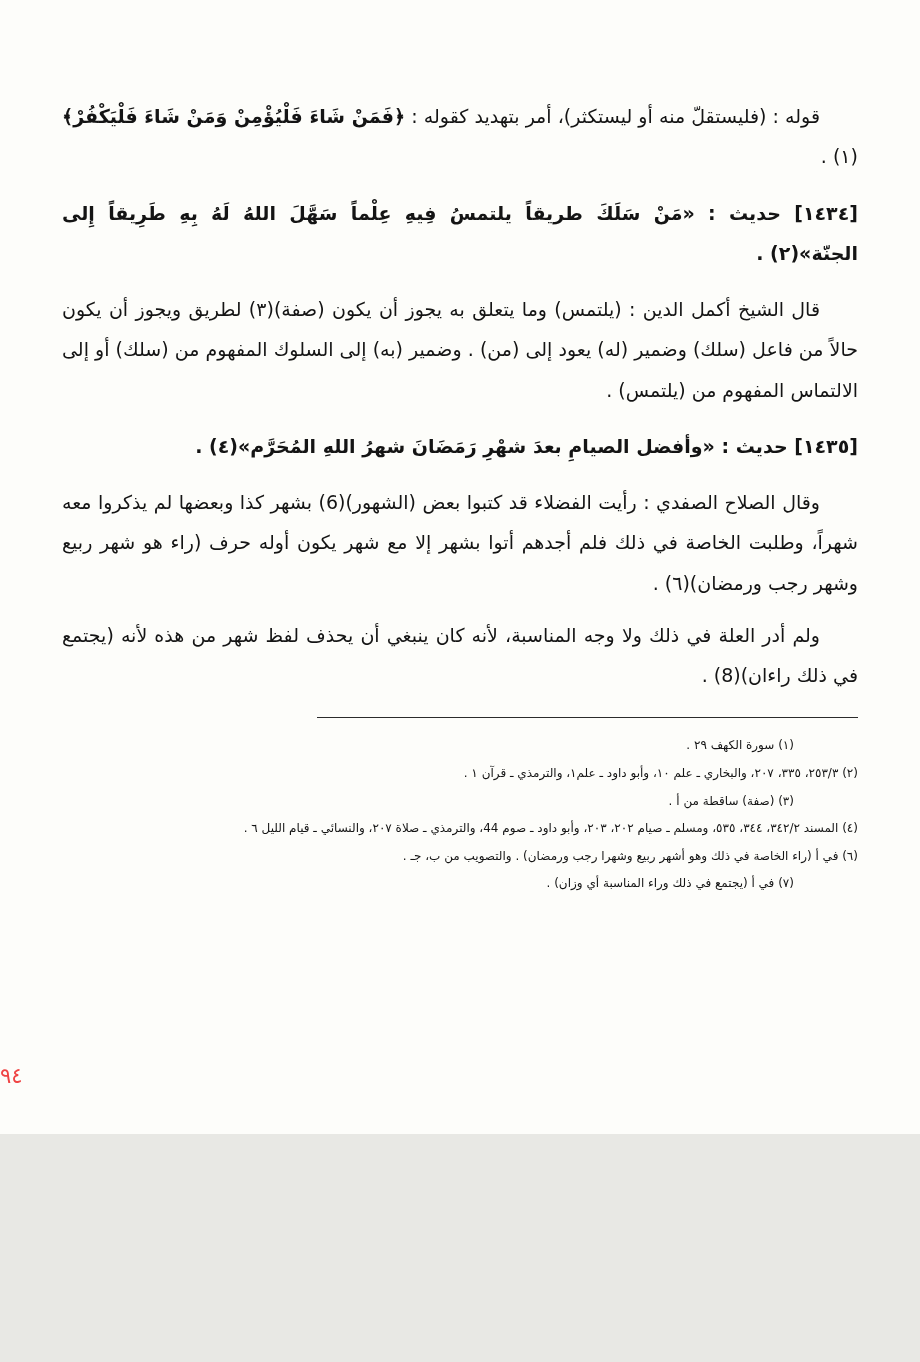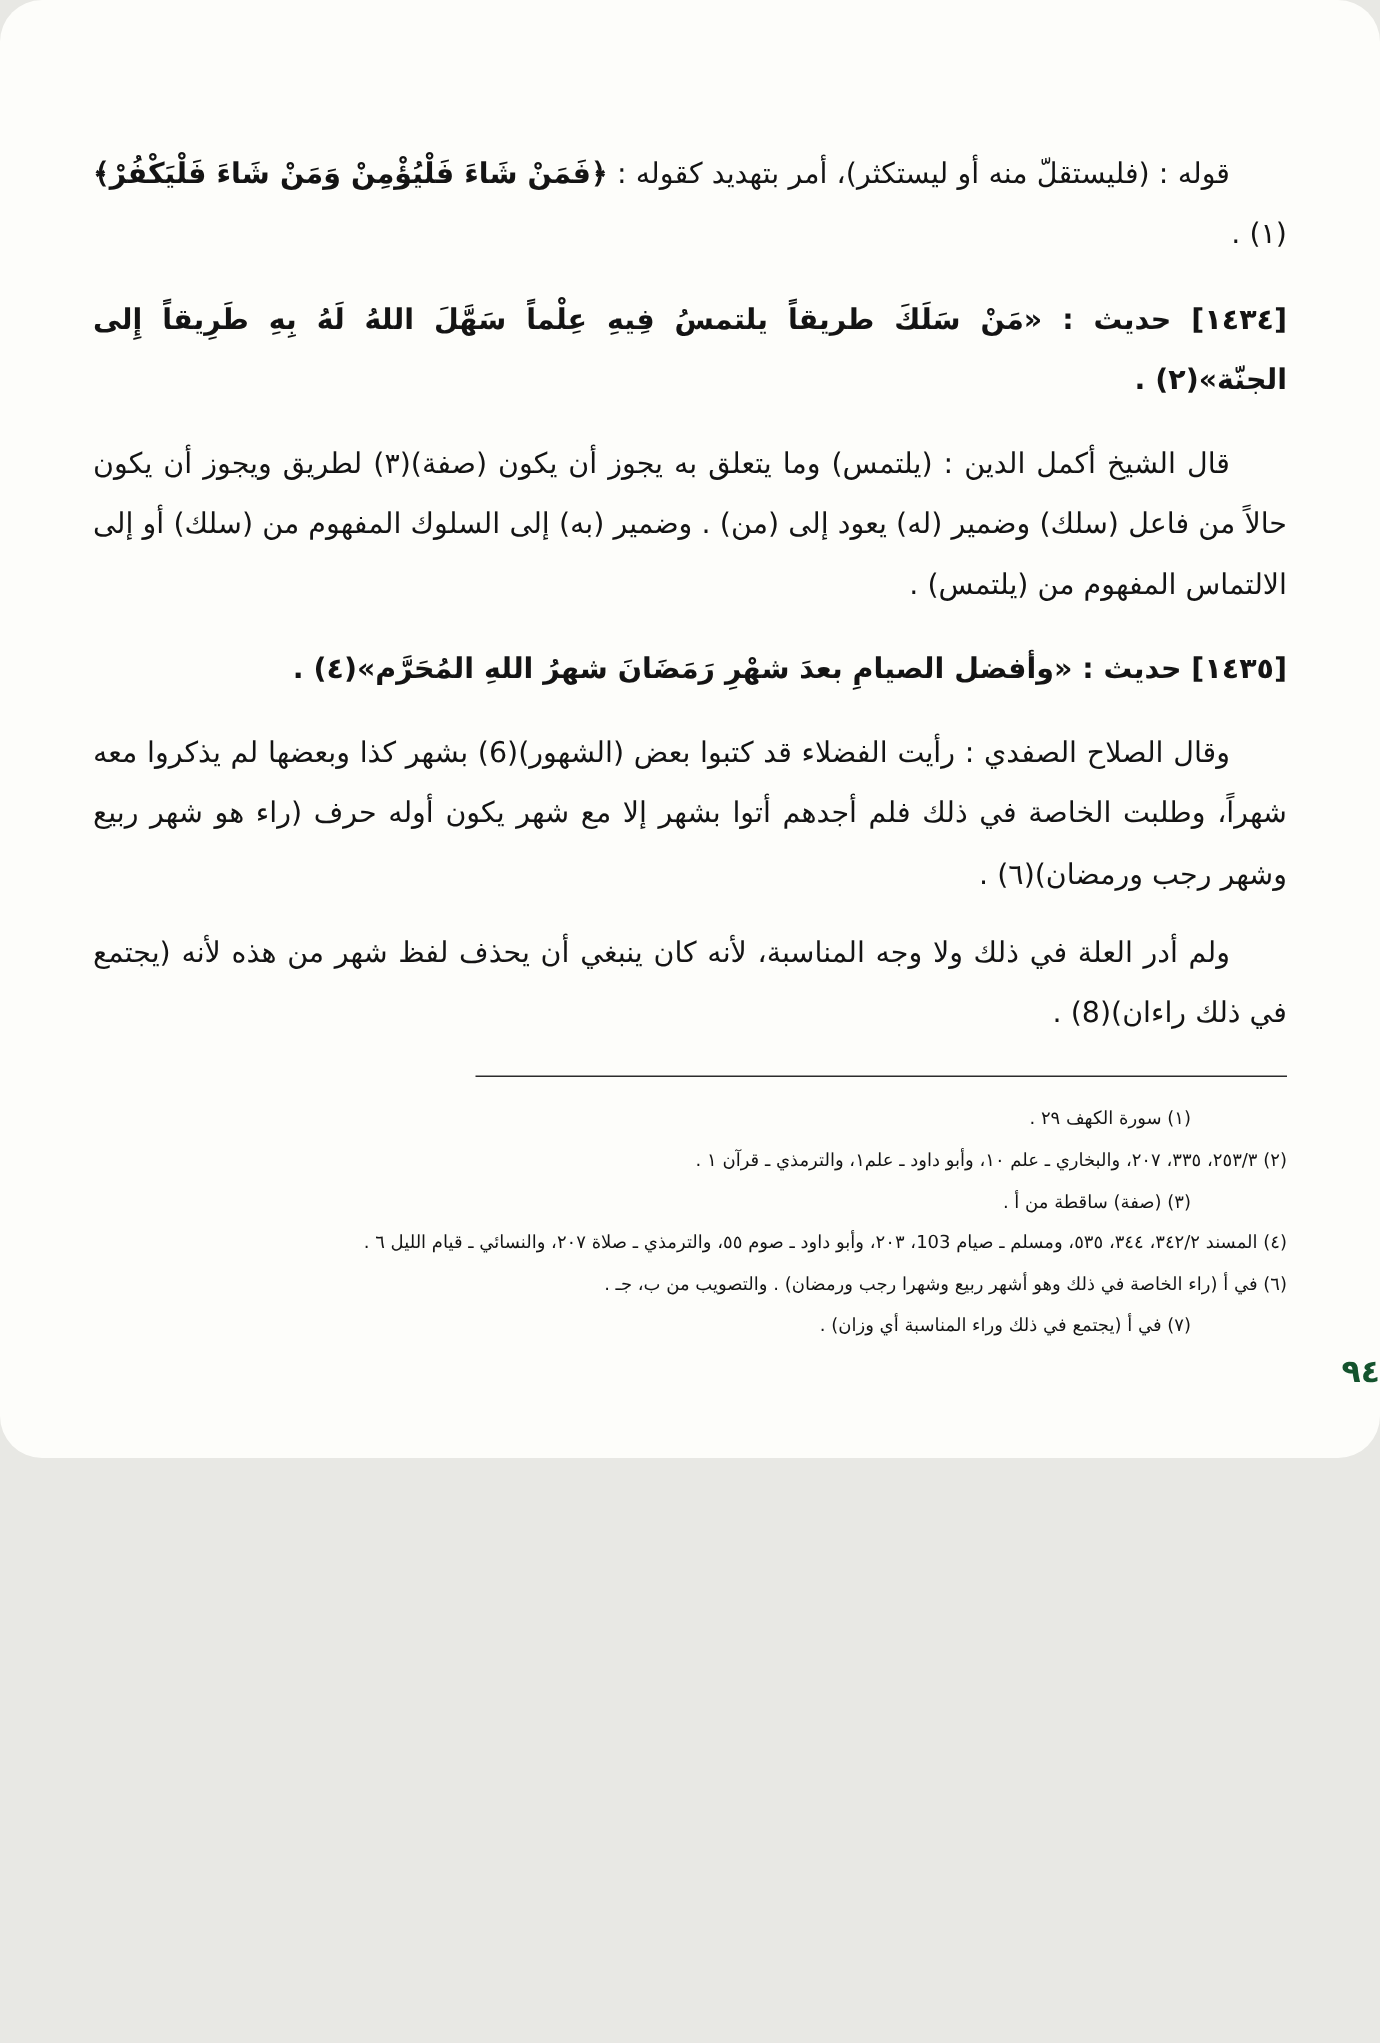--- a/index.html
+++ b/index.html
@@ -3,30 +3,29 @@
 <meta charset="utf-8">
 <style>
   html, body {
     margin: 0;
     padding: 0;
     background: #e8e8e4;
   }
   .page {
     position: relative;
     width: 920px;
-    height: 972px;
+    height: 1134px;
     margin: 0 auto;
     background: #fdfdfa;
     box-sizing: border-box;
     padding: 96px 62px 24px 62px;
     font-family: "DejaVu Sans", sans-serif;
     color: #141414;
     direction: rtl;
     overflow: hidden;
-    border-radius: 28px;
   }
   .body-text p {
     font-size: 19px;
     line-height: 2.12;
     text-align: justify;
     margin: 0 0 12px 0;
   }
   .body-text p.indent {
     text-indent: 38px;
   }
@@ -54,24 +53,24 @@
     margin: 0;
   }
   .footnotes p.fn-indent {
     padding-right: 64px;
   }
   .page-number {
     position: absolute;
     bottom: 46px;
     left: 0;
     right: 0;
-    text-align: right;
+    text-align: left;
     font-size: 21px;
-    font-weight: bold;
-    color: #14532d;
+    font-weight: normal;
+    color: #ef4444;
   }
 </style>
 </head>
 <body>
 
 <div class="page" dir="rtl" lang="ar">
 
   <div class="body-text">
 
     <p class="indent"><span>قوله : (فليستقلّ منه أو ليستكثر)، أمر بتهديد كقوله : </span><span class="quran">﴿فَمَنْ شَاءَ فَلْيُؤْمِنْ وَمَنْ شَاءَ فَلْيَكْفُرْ﴾</span><span>(١) .</span></p>
@@ -88,20 +87,20 @@
     <p class="indent">ولم أدر العلة في ذلك ولا وجه المناسبة، لأنه كان ينبغي أن يحذف لفظ شهر من هذه لأنه (يجتمع في ذلك راءان)(8) .</p>
 
   </div>
 
   <hr class="footnote-separator">
 
   <div class="footnotes">
     <p class="fn-indent">(١) سورة الكهف ٢٩ .</p>
     <p>(٢) ٢٥٣/٣، ٣٣٥، ٢٠٧، والبخاري ـ علم ١٠، وأبو داود ـ علم١، والترمذي ـ قرآن ١ .</p>
     <p class="fn-indent">(٣) (صفة) ساقطة من أ .</p>
-    <p>(٤) المسند ٣٤٢/٢، ٣٤٤، ٥٣٥، ومسلم ـ صيام 103، ٢٠٣، وأبو داود ـ صوم ٥٥، والترمذي ـ صلاة ٢٠٧، والنسائي ـ قيام الليل ٦ .</p>
+    <p>(٤) المسند ٣٤٢/٢، ٣٤٤، ٥٣٥، ومسلم ـ صيام ٢٠٢، ٢٠٣، وأبو داود ـ صوم 44، والترمذي ـ صلاة ٢٠٧، والنسائي ـ قيام الليل ٦ .</p>
     <p>(٦) في أ (راء الخاصة في ذلك وهو أشهر ربيع وشهرا رجب ورمضان) . والتصويب من ب، جـ .</p>
     <p class="fn-indent">(٧) في أ (يجتمع في ذلك وراء المناسبة أي وزان) .</p>
   </div>
 
   <div class="page-number">٩٤</div>
 
 </div>
 
 </body></html>

